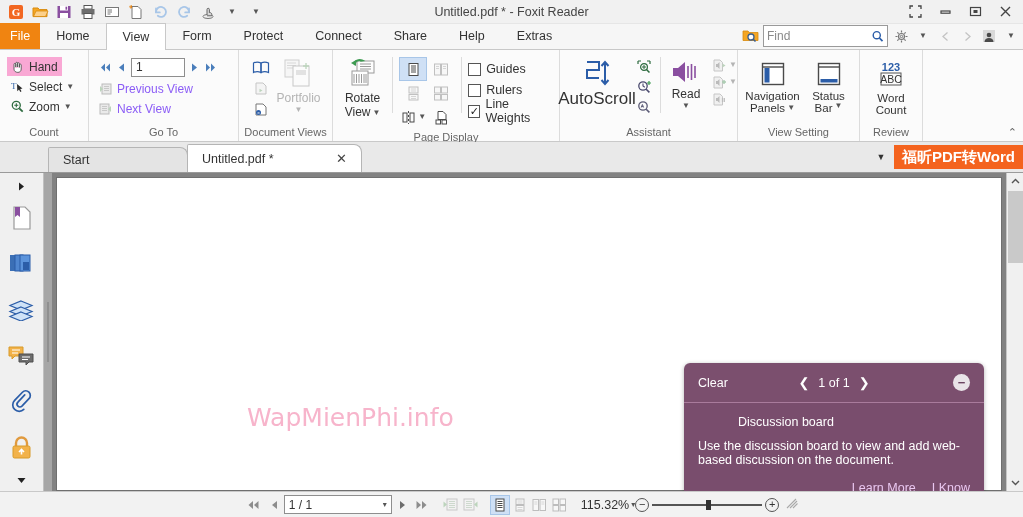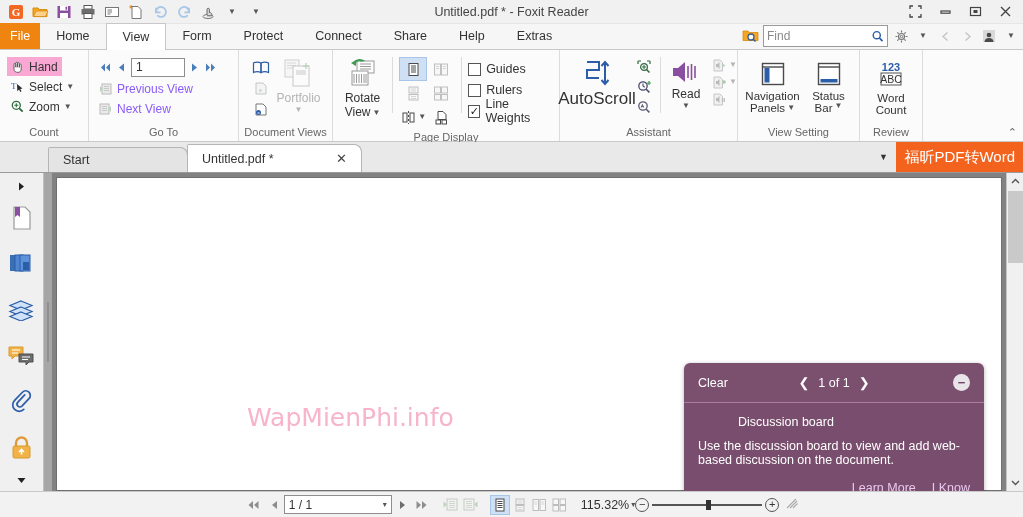--- a/index.html
+++ b/index.html
@@ -122,22 +122,22 @@
     padding: 4px 14px; font-size: 12.5px; color: #333; background: #e4e4e4;
     border: 1px solid #b5b5b5; border-bottom: none; margin-right: -1px;
     border-radius: 2px 8px 0 0;
   }
   .doctab.start { margin-left: 48px; width: 140px; }
   .doctab.active { background: #fff; height: 28px; z-index: 2; width: 175px; }
   .doctab .close { margin-left: auto; color: #444; font-size: 13px; padding-left: 10px; }
   .doctabs-right { position: absolute; right: 0; bottom: 0; display: flex; align-items: center; height: 30px; }
   .tabs-caret { width: 26px; display: flex; align-items: center; justify-content: center; color: #333; font-size: 9px; }
   .promo {
-    background: #f4631e; color: #fff; height: 30px; display: flex; align-items: center;
-    padding: 0 8px; font-size: 15px; font-weight: normal; letter-spacing: 0px;
+    background: #f4631e; color: #fff; height: 24px; display: flex; align-items: center;
+    padding: 0 8px; font-size: 15px; font-weight: bold; letter-spacing: 0px;
   }
 
   
   .main { flex: 1; display: flex; position: relative; background: #888888; overflow: hidden; }
   .leftbar {
     width: 44px; background: #f0f0f0; display: flex; flex-direction: column;
     align-items: center; border-right: 1px solid #c0c0c0; padding-top: 4px;
   }
   .lb-toggle { height: 20px; display: flex; align-items: center; justify-content: center; width: 100%; color: #222; font-size: 9px; }
   .lb-icon { width: 38px; height: 50px; display: flex; align-items: center; justify-content: center; }

